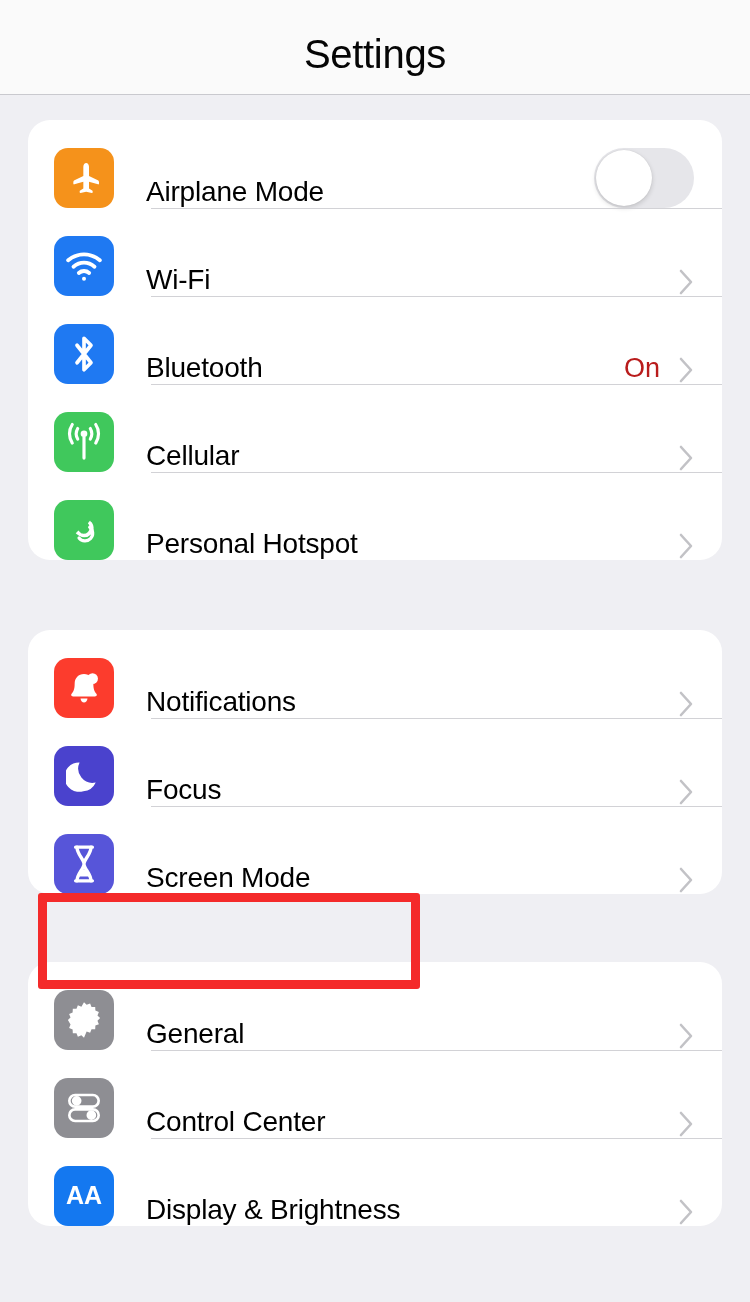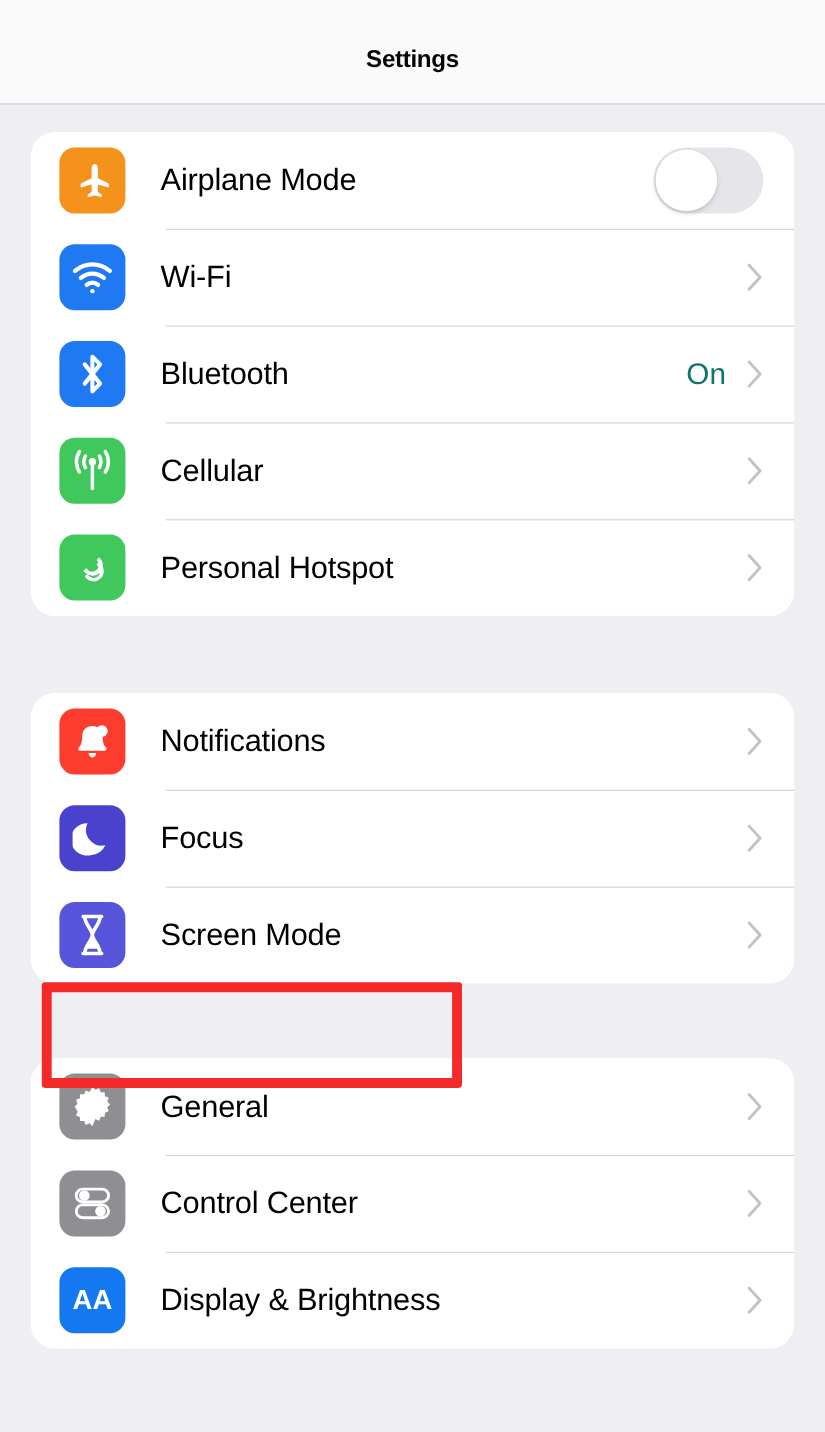--- a/index.html
+++ b/index.html
@@ -20,40 +20,40 @@
     position:absolute; left:141px; top:0px; width:22px; height:7px;
     background:#D8D8DC; border-radius:0 0 3px 3px; opacity:.75;
   }
   .nav-bar {
     position:absolute; top:0; left:0; width:750px; height:95px;
     background:#FAFAFA;
     border-bottom:1px solid #C9C9CE;
     display:flex; align-items:center; justify-content:center;
   }
   .nav-title {
-    font-size:22px; font-weight:bold; color:#050505;
+    font-size:40px; font-weight:normal; color:#050505;
     letter-spacing:-.3px; padding-top:14px;
   }
 
   
   .content { position:absolute; top:96px; left:0; width:750px; height:1206px; }
 
   .group {
     position:relative;
     margin:0 28px;
     background:#FFFFFF;
     border-radius:22px;
   }
   .group.g1 { margin-top:24px; }
   .group.g2 { margin-top:70px; }
   .group.g3 { margin-top:68px; }
 
   .row {
     position:relative;
-    display:flex; align-items:center;
+    display:flex; align-items:flex-end;
     height:88px;
     padding-left:26px; padding-right:28px;
   }
   .row + .row::before {
     content:""; position:absolute; left:123px; right:0; top:0;
     height:1px; background:#D2D2D6;
   }
 
   .icon {
     width:60px; height:60px; border-radius:14px;
@@ -64,21 +64,21 @@
   .icon svg { display:block; }
 
   .row-label {
     margin-left:32px;
     font-size:28px; color:#000;
     letter-spacing:-.2px;
     flex:1 1 auto;
     white-space:nowrap;
   }
   .row-value {
-    font-size:27px; color:#0f766e; margin-right:18px;
+    font-size:27px; color:#b91c1c; margin-right:18px;
   }
   .chev {
     flex:0 0 auto; color:#C2C2C6;
     font-size:0; line-height:0;
   }
   .chev svg { display:block; }
 
   
   .toggle {
     position:relative; width:100px; height:60px;

